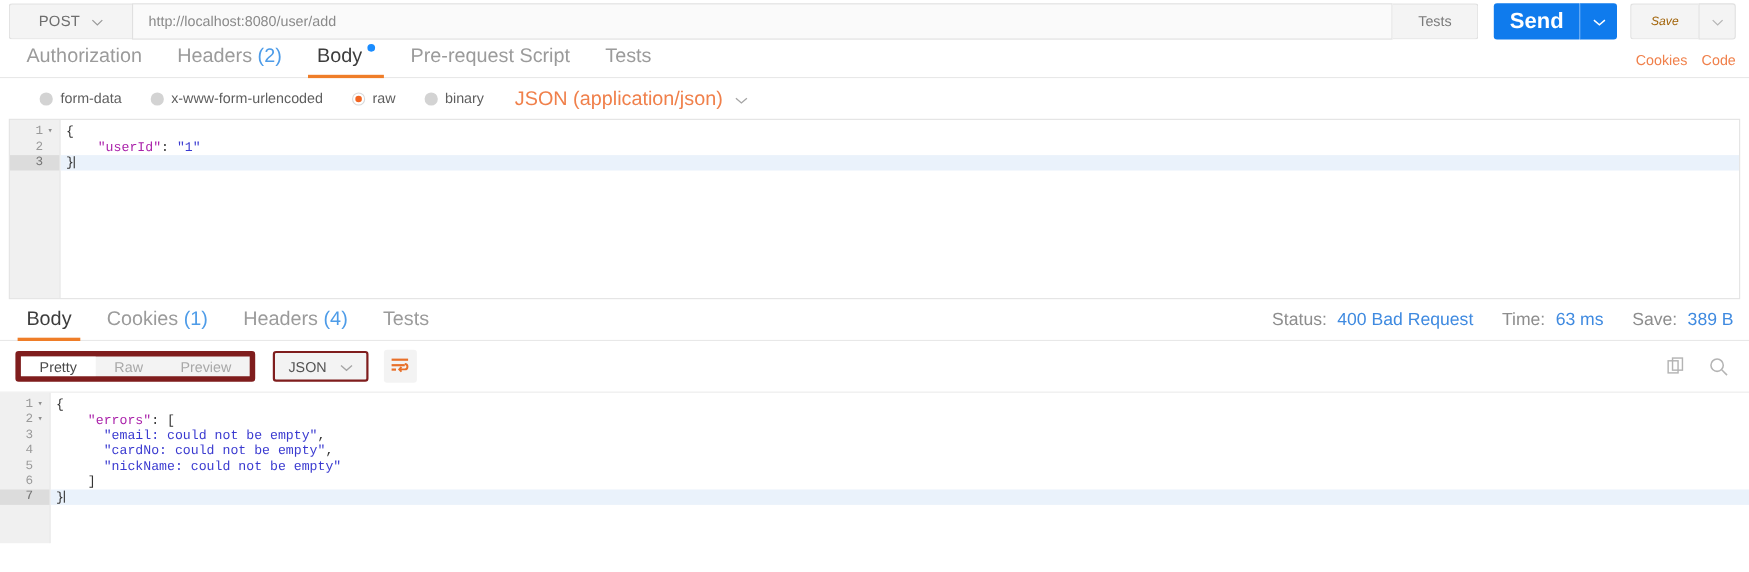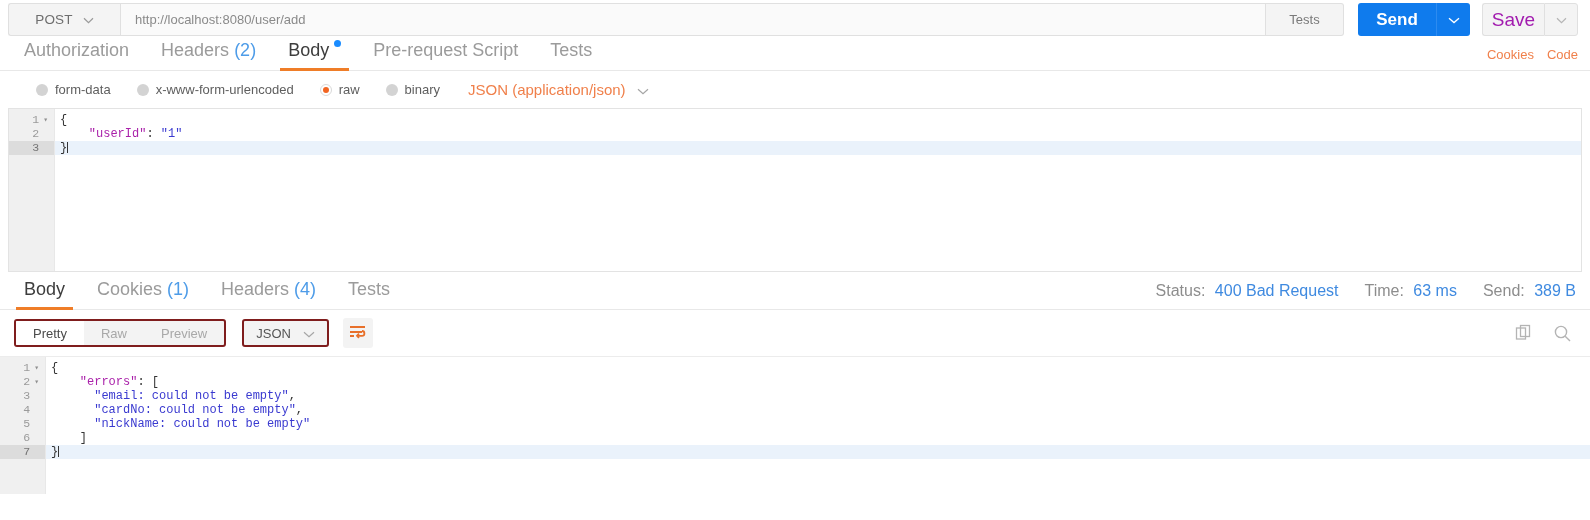--- a/index.html
+++ b/index.html
@@ -40,37 +40,37 @@
     border: 1px solid #e0e0e0; border-left: none;
     background: #f4f4f4;
     display: flex; align-items: center; justify-content: center;
     font-size: 13px; color: #7a7a7a;
     border-radius: 0 3px 3px 0;
     cursor: pointer;
   }
   .send-group { display: flex; margin-left: 14px; }
   .send-btn {
     width: 78px; background: #0f7bed;
-    color: #fff; font-weight: bold; font-size: 17px;
+    color: #fff; font-weight: bold; font-size: 20px;
     display: flex; align-items: center; justify-content: center;
     border-radius: 3px 0 0 3px; cursor: pointer;
   }
   .send-caret {
     width: 34px; background: #0f7bed;
     border-left: 1px solid #2d8bf0;
     display: flex; align-items: center; justify-content: center;
     border-radius: 0 3px 3px 0; cursor: pointer;
   }
   .save-group { display: flex; margin-left: 12px; margin-right: 4px; }
   .save-btn {
     width: 62px; background: #f4f4f4;
     border: 1px solid #e0e0e0; border-right: none;
-    color: #a21caf; font-size: 19px;
-    display: flex; align-items: center; justify-content: center;
-    border-radius: 3px 0 0 3px; cursor: pointer;
+    color: #a16207; font-size: 11px;
+    display: flex; align-items: center; justify-content: center;
+    border-radius: 3px 0 0 3px; cursor: pointer; font-style: italic;
   }
   .save-caret {
     width: 34px; background: #f4f4f4;
     border: 1px solid #e0e0e0;
     display: flex; align-items: center; justify-content: center;
     border-radius: 0 3px 3px 0; cursor: pointer;
   }
   .caret { display: inline-block; }
 
   
@@ -123,21 +123,21 @@
     position: relative;
   }
   .radio.checked { background: #ffffff; border: 1px solid #d9d9d9; }
   .radio.checked::after {
     content: ""; position: absolute;
     left: 2px; top: 2px; width: 6px; height: 6px;
     border-radius: 50%; background: #f26522;
   }
   .json-select {
     display: flex; align-items: flex-start; gap: 11px;
-    color: #f0804b; font-size: 15px; cursor: pointer;
+    color: #f0804b; font-size: 18px; cursor: pointer;
     margin-left: 2px;
   }
 
   
   .editor {
     margin: 0 8px;
     border: 1px solid #e3e3e3;
     background: #ffffff;
     display: flex;
     overflow: hidden;
@@ -197,21 +197,21 @@
 
   .res-toolbar {
     height: 46px;
     display: flex; align-items: center;
     padding: 0 14px;
     position: relative;
   }
   .seg {
     display: flex;
     background: #f3f3f3;
-    border: 2px solid #7f1d1d;
+    border: 5px solid #7f1d1d;
     border-radius: 3px;
     overflow: hidden;
     height: 28px;
   }
   .seg-item {
     padding: 0 17px;
     display: flex; align-items: center;
     font-size: 13px; color: #a8a8a8;
     cursor: pointer;
   }
@@ -366,21 +366,21 @@
   <div class="status-strip">
     <div>
       <span class="lbl">Status:</span>
       <span class="val">400 Bad Request</span>
     </div>
     <div>
       <span class="lbl">Time:</span>
       <span class="val">63 ms</span>
     </div>
     <div>
-      <span class="lbl">Send:</span>
+      <span class="lbl">Save:</span>
       <span class="val">389 B</span>
     </div>
   </div>
 </div>
 
 <div class="res-toolbar">
   <div class="seg">
     <div class="seg-item active">Pretty</div>
     <div class="seg-item">Raw</div>
     <div class="seg-item">Preview</div>

